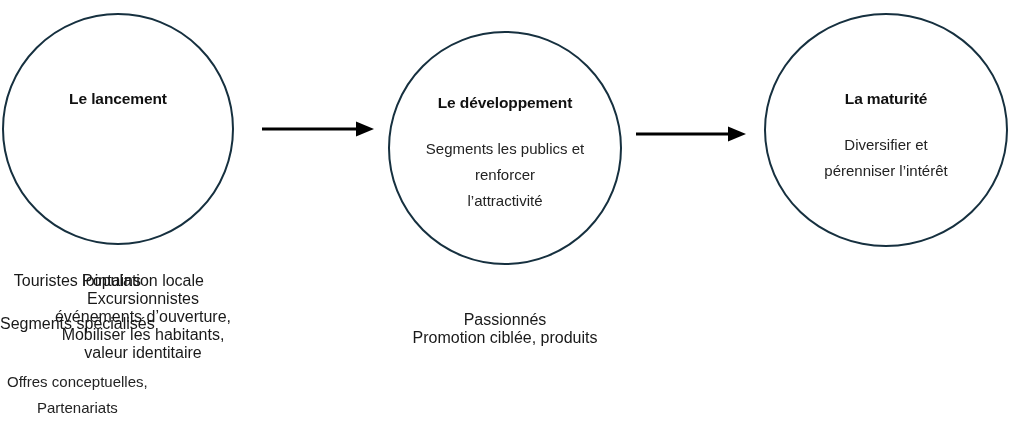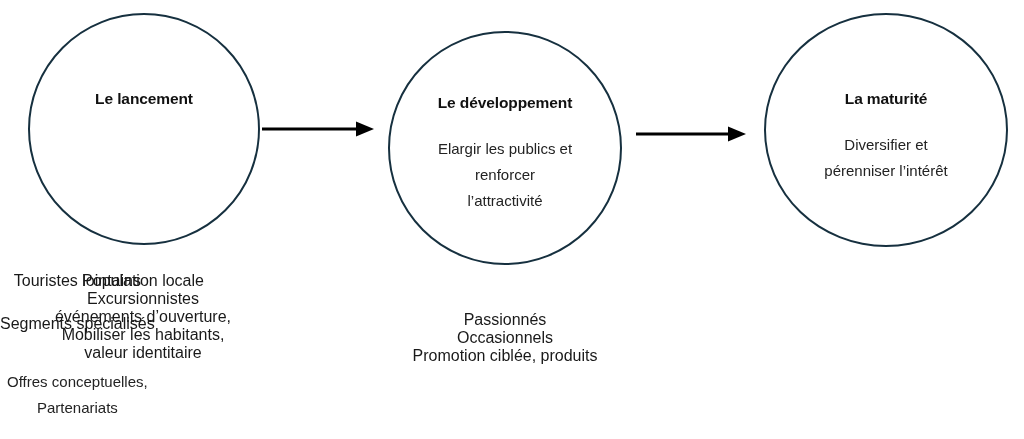--- a/index.html
+++ b/index.html
@@ -41,21 +41,21 @@
     letter-spacing: -0.1px;
   }
   .stage-desc {
     font-size: 15px;
     font-weight: normal;
     color: #232323;
     line-height: 26px;
   }
 
   
-  #circle-1      { left: 28px;  top: 13px;  width: 232px; height: 232px; text-decoration: underline; }
+  #circle-1      { left: 2px;  top: 13px;  width: 232px; height: 232px; text-decoration: underline; }
   #c1-title      { top: 75px; }
   #c1-desc       { top: 117px; }
   
   #circle-2      { left: 388px; top: 31px;  width: 234px; height: 234px; }
   #c2-title      { top: 61px; }
   #c2-desc       { top: 103px; }
   
   #circle-3      { left: 764px; top: 13px;  width: 244px; height: 234px; }
   #c3-title      { top: 75px; text-align: center; }
   #c3-desc       { top: 117px; }
@@ -104,21 +104,21 @@
   </div>
 
   <svg class="arrow" id="arrow-1" viewBox="0 0 112 22" preserveAspectRatio="none">
     <line x1="0" y1="11" x2="96" y2="11" stroke="#000000" stroke-width="3.2"></line>
     <polygon points="94,3.5 112,11 94,18.5" fill="#000000"></polygon>
   </svg>
 
   <div class="circle" id="circle-2">
     <div class="circle-text stage-title" id="c2-title">Le développement</div>
     <div class="circle-text stage-desc" id="c2-desc">
-      <div>Elargir les publics et</div>
+      <div>Segments les publics et</div>
       <div>renforcer</div>
       <div>l’attractivité</div>
     </div>
   </div>
 
   <svg class="arrow" id="arrow-2" viewBox="0 0 110 22" preserveAspectRatio="none">
     <line x1="0" y1="11" x2="94" y2="11" stroke="#000000" stroke-width="3.2"></line>
     <polygon points="92,3.5 110,11 92,18.5" fill="#000000"></polygon>
   </svg>
 
@@ -135,21 +135,20 @@
     <div class="audience audience-2">Excursionnistes</div>
     <div class="col-note">
       <div>événements d’ouverture,</div>
       <div>Mobiliser les habitants,</div>
       <div>valeur identitaire</div>
     </div>
   </div>
 
   <div class="column" id="column-2">
     <div class="audience audience-1">Passionnés</div>
-    <div class="audience audience-2">Occasionnels</div>
     <div class="col-note">
       <div>Promotion ciblée, produits</div>
     </div>
   </div>
 
   <div class="column" id="column-3">
     <div class="audience audience-1">Touristes lointains</div>
     <div class="audience audience-2">Segments spécialisés</div>
     <div class="col-note">
       <div>Offres conceptuelles,</div>

